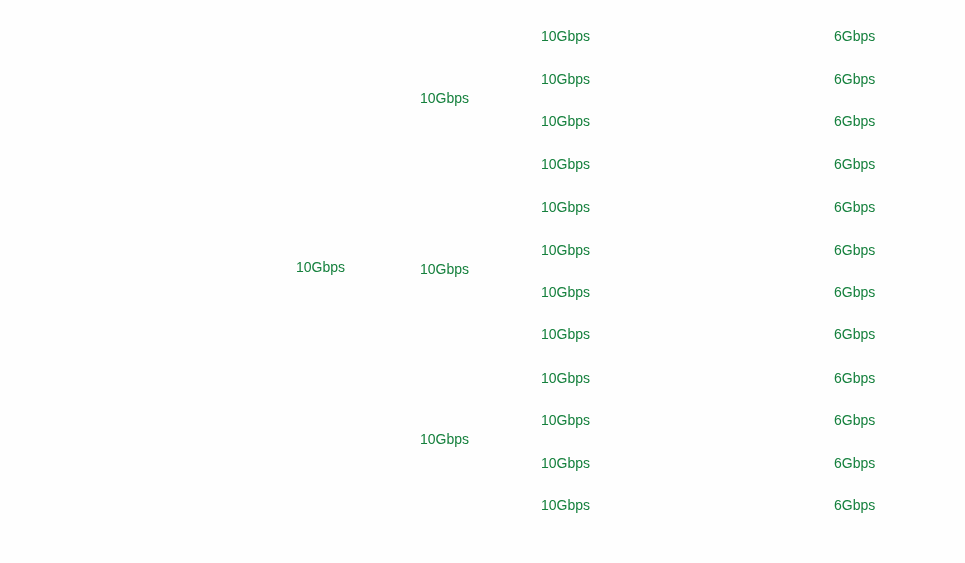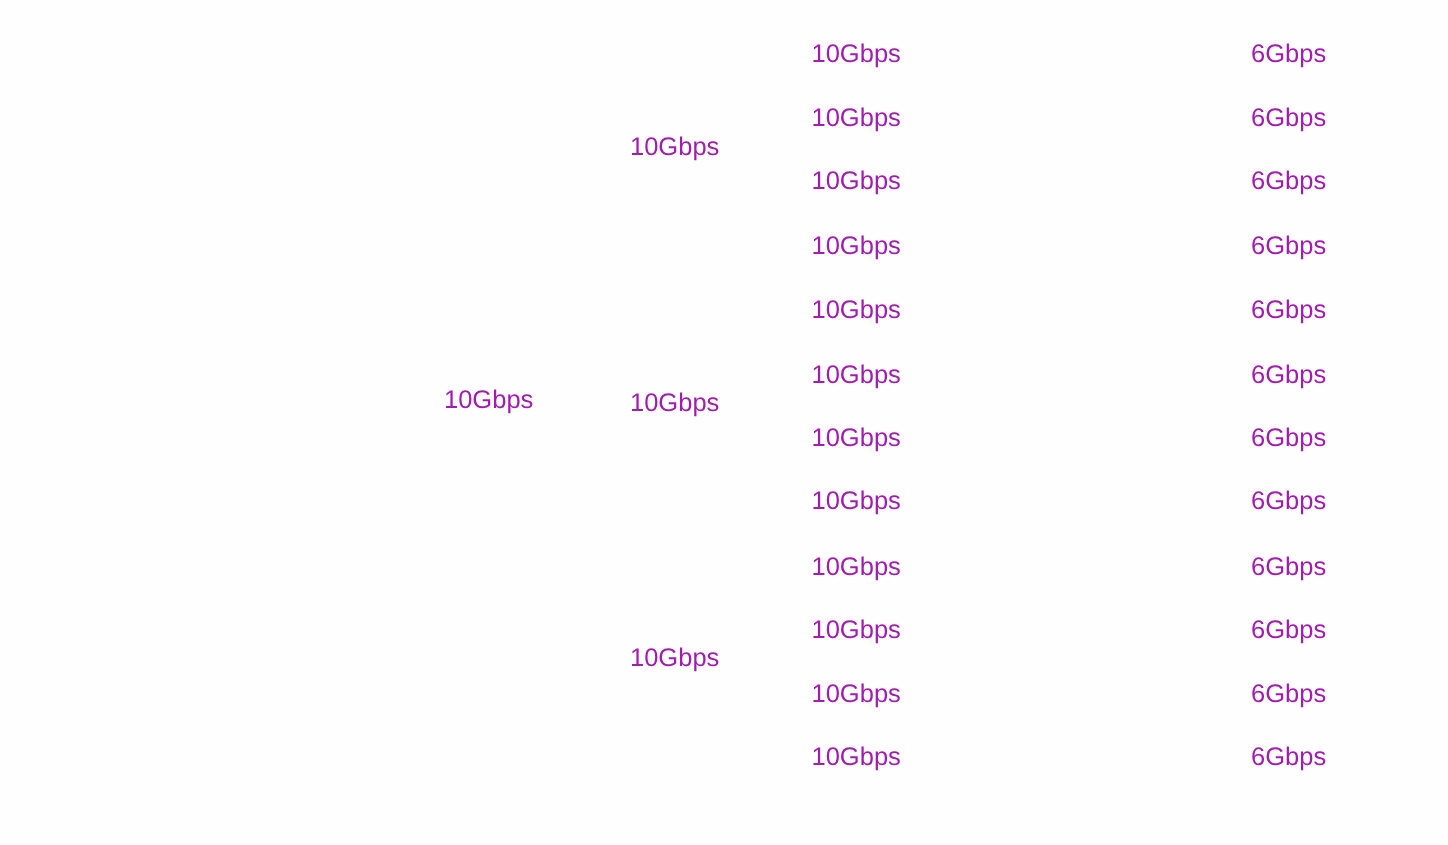--- a/index.html
+++ b/index.html
@@ -1,18 +1,18 @@
 <!DOCTYPE html>
 <html><head>
 <meta charset="utf-8">
 <style>
   html, body { margin:0; padding:0; background:#fefefe; }
   body { width:965px; height:563px; position:relative; overflow:hidden;
          font-family:"Liberation Sans", sans-serif; }
-  .lbl { position:absolute; font-size:17px; line-height:16px; color:#a21caf; white-space:nowrap; }
+  .lbl { position:absolute; font-size:14px; line-height:16px; color:#15803d; white-space:nowrap; }
 </style>
 </head>
 <body>
 
 <div id="diagram">
   <span class="lbl" style="left:296px;top:259px">10Gbps</span>
 
   <span class="lbl" style="left:420px;top:90px">10Gbps</span>
   <span class="lbl" style="left:420px;top:261px">10Gbps</span>
   <span class="lbl" style="left:420px;top:431px">10Gbps</span>

